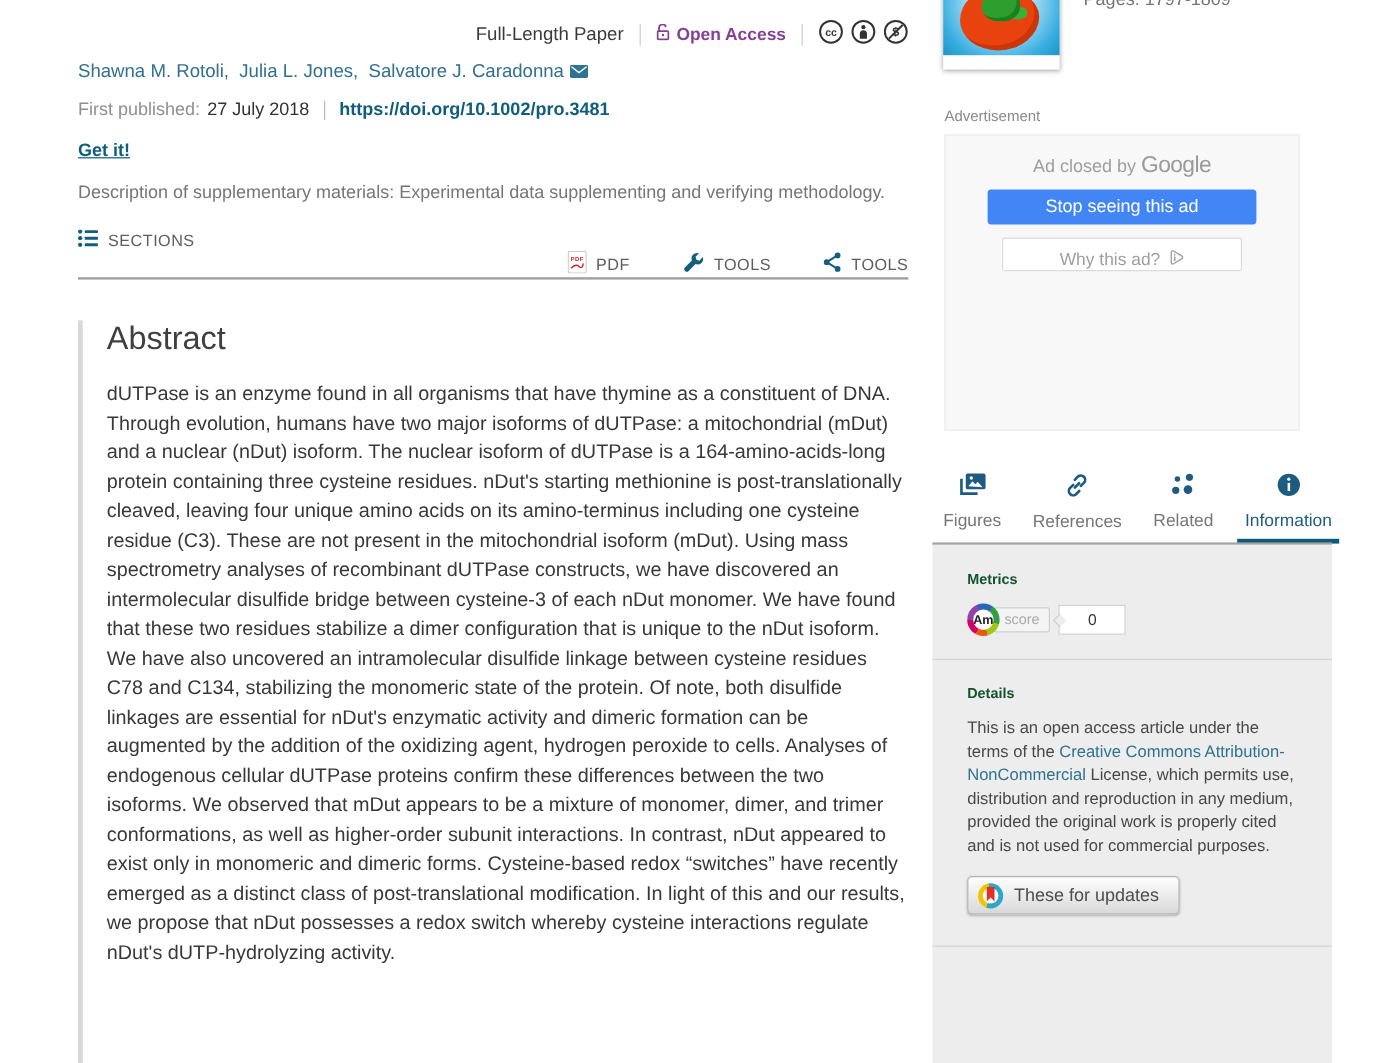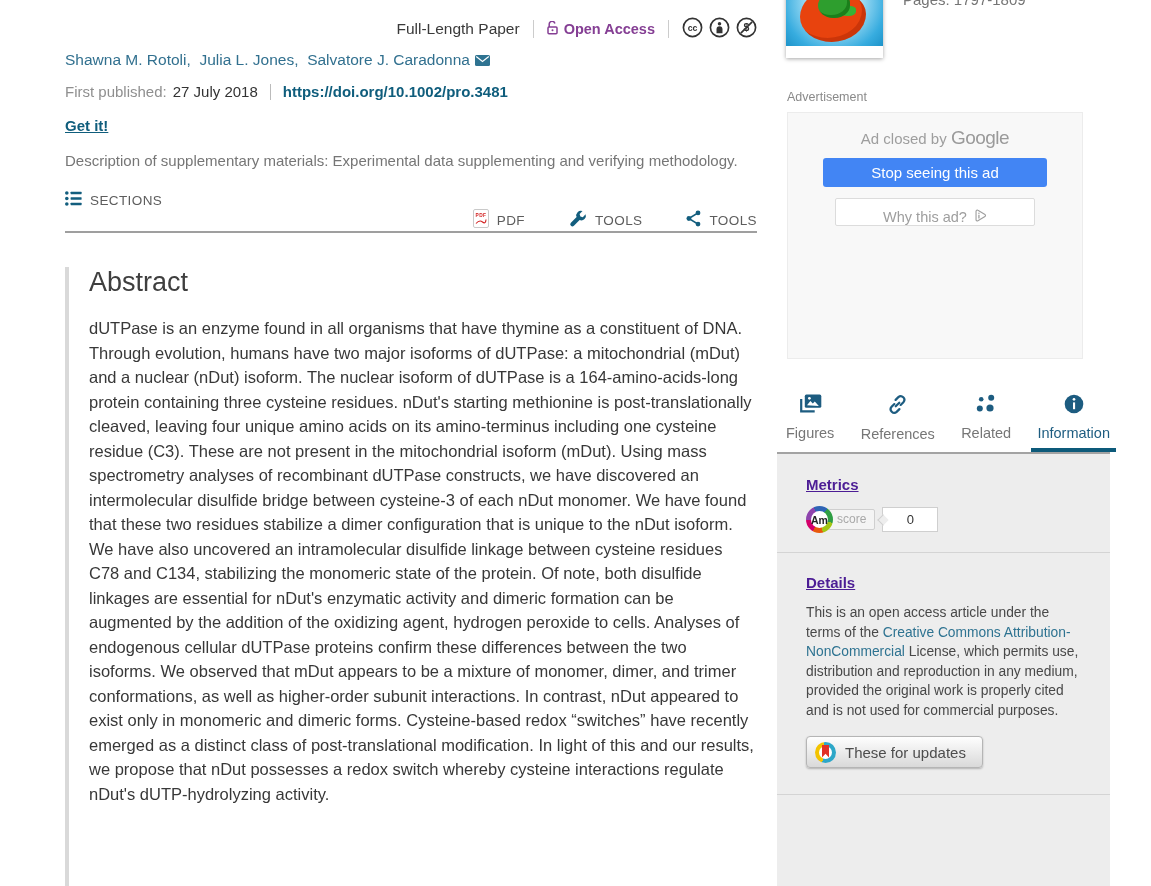--- a/index.html
+++ b/index.html
@@ -59,21 +59,21 @@
   
   .tabs { position: absolute; left: 786px; top: 394px; width: 324px; display: flex; justify-content: space-between; }
   .tab { position: relative; display: flex; flex-direction: column; align-items: center; gap: 7px; padding-bottom: 10px; cursor: pointer; }
   .tab .tlabel { font-size: 14.5px; color: #767676; }
   .tab.active .tlabel { color: #1d5c80; }
   .tab.active::after { content: ""; position: absolute; left: -6px; right: -6px; bottom: 0; height: 4px; background: #0d5a7a; }
   .tabbar-rule { position: absolute; left: 777px; top: 452px; width: 333px; height: 2px; background: #a3a3a3; }
 
   
   .side-panel { position: absolute; left: 777px; top: 454px; width: 333px; height: 432px; background: #ededed; padding: 0 24px 0 29px; }
-  .panel-h { font-size: 15px; font-weight: bold; color: #4c1d95; text-decoration: underline; }
+  .panel-h { font-size: 12px; font-weight: bold; color: #14532d; }
   .metrics-h { padding-top: 22px; }
   .alt-row { margin-top: 13px; display: flex; align-items: center; }
   .alt-donut { position: relative; width: 27px; height: 27px; border-radius: 50%; flex: 0 0 27px; z-index: 2;
     background: conic-gradient(from 210deg, #d4006a 0 60deg, #8e44ad 60deg 125deg, #2e64b5 125deg 185deg, #2f9e44 185deg 255deg, #a3c514 255deg 315deg, #e8590c 315deg 360deg); }
   .alt-donut::before { content: ""; position: absolute; left: 5px; top: 5px; width: 17px; height: 17px; border-radius: 50%; background: #fff; }
   .alt-am { position: absolute; left: 0; top: 0; width: 27px; height: 27px; display: flex; align-items: center; justify-content: center; font-size: 10.5px; font-weight: bold; color: #222; z-index: 3; }
   .alt-score { margin-left: -5px; height: 21px; line-height: 19px; padding: 0 8px; background: #f4f4f4; border: 1px solid #cfcfcf; border-radius: 2px; font-size: 12px; color: #a9a9a9; }
   .alt-notch { width: 8px; height: 8px; border-left: 1px solid #cfcfcf; border-bottom: 1px solid #cfcfcf; background: #ededed; transform: rotate(45deg); margin: 0 -5px 0 4px; z-index: 1; }
   .alt-zero { width: 56px; height: 25px; background: #fff; border: 1px solid #cfcfcf; font-size: 13px; color: #333; display: flex; align-items: center; justify-content: center; }
 

